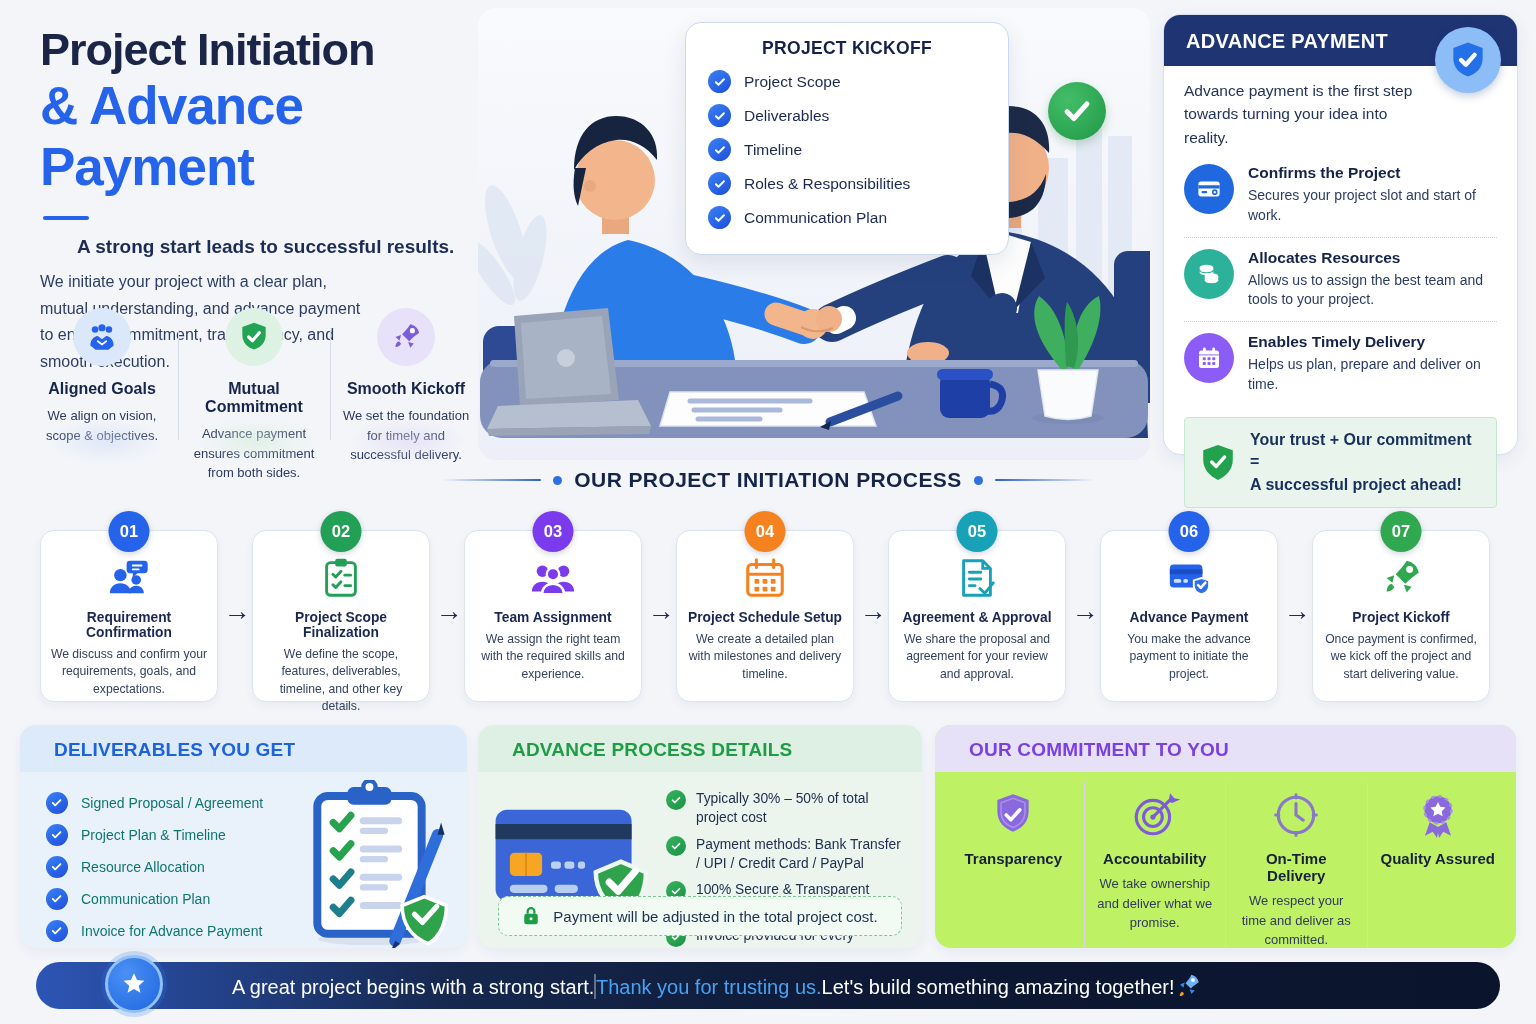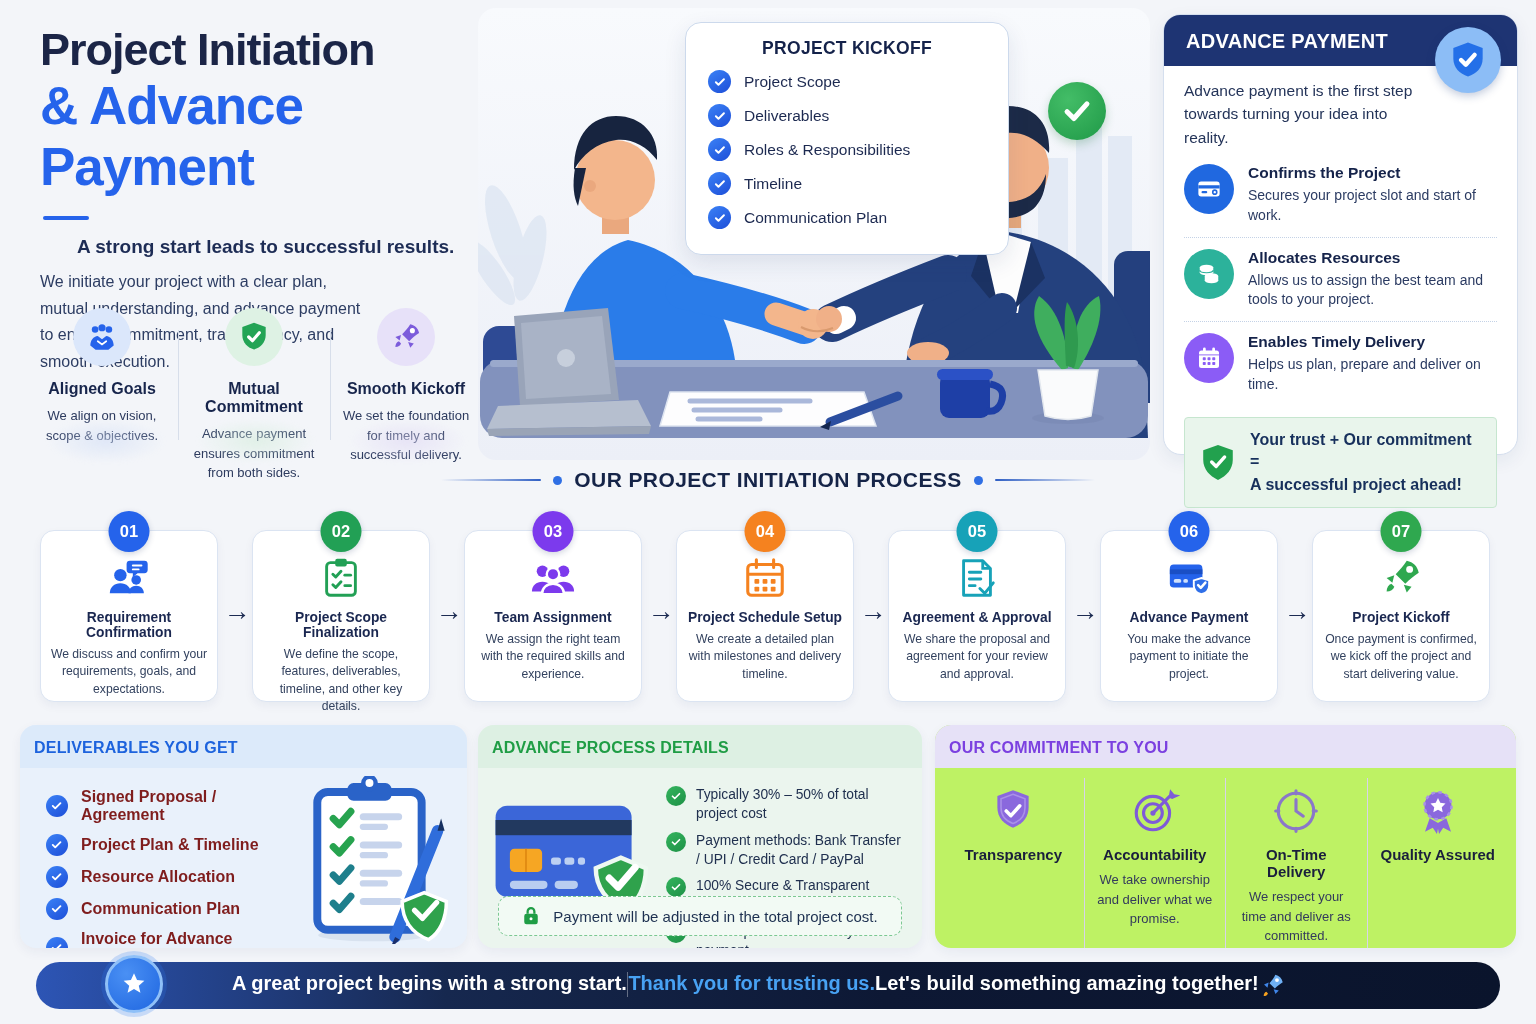--- a/index.html
+++ b/index.html
@@ -70,50 +70,50 @@
 .step { position:absolute; top:22px; width:178px; height:172px; background:#fff; border:1.5px solid #dbe4f2; border-radius:14px; text-align:center; padding:24px 9px 0; box-shadow:0 4px 10px rgba(25,45,95,.05); }
 .badge { position:absolute; top:-20px; left:50%; transform:translateX(-50%); width:41px; height:41px; border-radius:50%; color:#fff; font-weight:bold; font-size:16.5px; display:flex; align-items:center; justify-content:center; box-shadow:0 2px 6px rgba(20,40,90,.2); }
 .step-icon { height:46px; display:flex; align-items:center; justify-content:center; margin-bottom:9px; }
 .step-icon svg { width:46px; height:46px; }
 .step-title { font-size:13.8px; font-weight:bold; color:#1a2750; margin-bottom:6px; }
 .step-desc { font-size:12.2px; color:#33425f; line-height:1.42; }
 .arrow { position:absolute; top:88px; width:34px; text-align:center; font-size:27px; font-weight:bold; color:#1c2b52; }
 
 
 .panel { position:absolute; top:725px; height:223px; border-radius:16px; overflow:hidden; box-shadow:0 4px 12px rgba(30,50,100,.06); }
-.p-head { padding:14px 14px 11px; font-size:16px; font-weight:bold; letter-spacing:.2px; }
+.p-head { padding:14px 34px 11px; font-size:19px; font-weight:bold; letter-spacing:.2px; }
 .panel1 { left:20px; width:447px; background:#e9f1fb; }
 .panel1 .p-head { color:#1d63dd; background:#dceafa; }
 .panel2 { left:478px; width:444px; background:#ebf5ee; }
 .panel2 .p-head { color:#1f9d45; background:#ddf0e3; }
 .panel3 { left:935px; width:581px; background:#bef264; }
 .panel3 .p-head { color:#7b40e0; background:#e6e1f7; }
 .p1-body { display:flex; padding:6px 10px 0 26px; }
 .p1-list { flex:1; padding-top:4px; }
 .p1-item { display:flex; align-items:center; gap:13px; margin:10px 0; }
-.p1-label { font-size:16px; color:#7f1d1d;font-weight:bold; }
+.p1-label { font-size:14px; color:#0f766e; }
 .p1-art { width:168px; margin-top:2px; }
 .p2-body { display:flex; padding:8px 14px 0 14px; }
 .p2-art { width:172px; padding-top:18px; }
 .p2-list { flex:1; padding:2px 4px 0 2px; }
 .p2-item { display:flex; gap:10px; align-items:flex-start; margin:7px 0; font-size:13.8px; color:#20304f; line-height:1.4; }
 .p2-note { position:absolute; left:20px; right:20px; bottom:12px; border:1.5px dashed #7cc892; background:#f2faf4; border-radius:10px; padding:8px 12px; display:flex; gap:13px; align-items:center; justify-content:center; font-size:15px; color:#1d3050; }
 .p3-body { display:flex; padding:10px 8px 0; }
 .p3-col { flex:1; text-align:center; padding:6px 10px; }
 .p3-col + .p3-col { border-left:1px solid #d8d3ea; }
 .p3-icon { height:54px; display:flex; align-items:center; justify-content:center; margin-bottom:8px; }
 .p3-icon svg { width:50px; height:50px; }
 .p3-title { font-size:15px; font-weight:bold; color:#1a1f3c; margin-bottom:7px; }
 .p3-desc { font-size:13px; color:#333a5c; line-height:1.5; }
 
 
 .footer { position:absolute; left:36px; top:962px; width:1464px; height:47px; border-radius:26px; background:linear-gradient(90deg,#2d55b5 0%,#16284f 28%,#0d1834 58%,#0a142c 100%); display:flex; align-items:center; color:#fff; }
 .f-star { position:absolute; left:69px; top:-7px; width:58px; height:58px; border-radius:50%; background:radial-gradient(circle at 35% 30%, #4a90f4, #1f66e0); border:3px solid #8fc0f8; box-shadow:0 0 0 4px rgba(46,123,240,.22); display:flex; align-items:center; justify-content:center; }
 .f-star svg { width:28px; height:28px; }
-.f-texts { margin-left:196px; display:flex; align-items:flex-start; font-size:20px; font-weight:bold; white-space:nowrap; }
+.f-texts { margin-left:196px; display:flex; align-items:flex-end; font-size:20px; font-weight:normal; white-space:nowrap; }
 .f-sep { width:1.5px; height:25px; background:rgba(255,255,255,.35); }
 .f-m2 { color:#48a2f3; }
 .f-rocket { width:27px; height:27px; }
 </style>
 </head>
 <body>
 
 <div class="page">
 
   <div class="title-block">
@@ -265,29 +265,29 @@
             </svg>
           </span>
         <span class="kc-label">Deliverables</span>
       </div>
       <div class="kc-item">
         <span class="chk chk-blue" style="width:23px;height:23px">
             <svg viewBox="0 0 24 24">
               <path d="M5 12.5l4.5 4.5L19 7.5" stroke="#fff" stroke-width="3.4" fill="none" stroke-linecap="round" stroke-linejoin="round"></path>
             </svg>
           </span>
-        <span class="kc-label">Roles &amp; Responsibilities</span>
+        <span class="kc-label">Timeline</span>
       </div>
       <div class="kc-item">
         <span class="chk chk-blue" style="width:23px;height:23px">
             <svg viewBox="0 0 24 24">
               <path d="M5 12.5l4.5 4.5L19 7.5" stroke="#fff" stroke-width="3.4" fill="none" stroke-linecap="round" stroke-linejoin="round"></path>
             </svg>
           </span>
-        <span class="kc-label">Timeline</span>
+        <span class="kc-label">Roles &amp; Responsibilities</span>
       </div>
       <div class="kc-item">
         <span class="chk chk-blue" style="width:23px;height:23px">
             <svg viewBox="0 0 24 24">
               <path d="M5 12.5l4.5 4.5L19 7.5" stroke="#fff" stroke-width="3.4" fill="none" stroke-linecap="round" stroke-linejoin="round"></path>
             </svg>
           </span>
         <span class="kc-label">Communication Plan</span>
       </div>
     </div>

